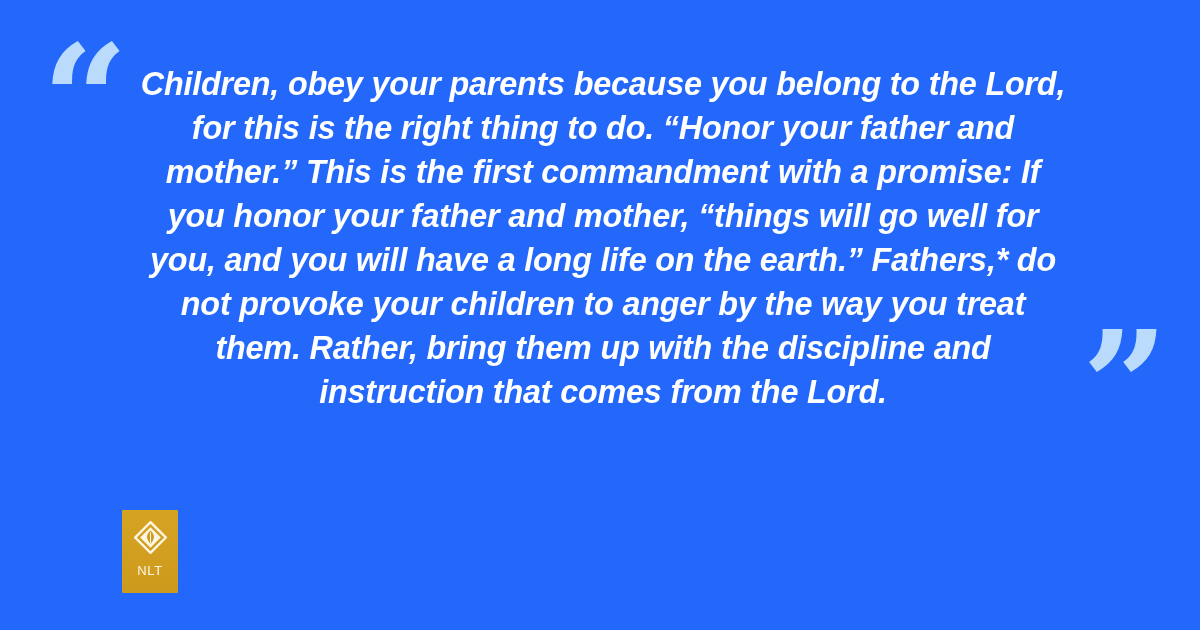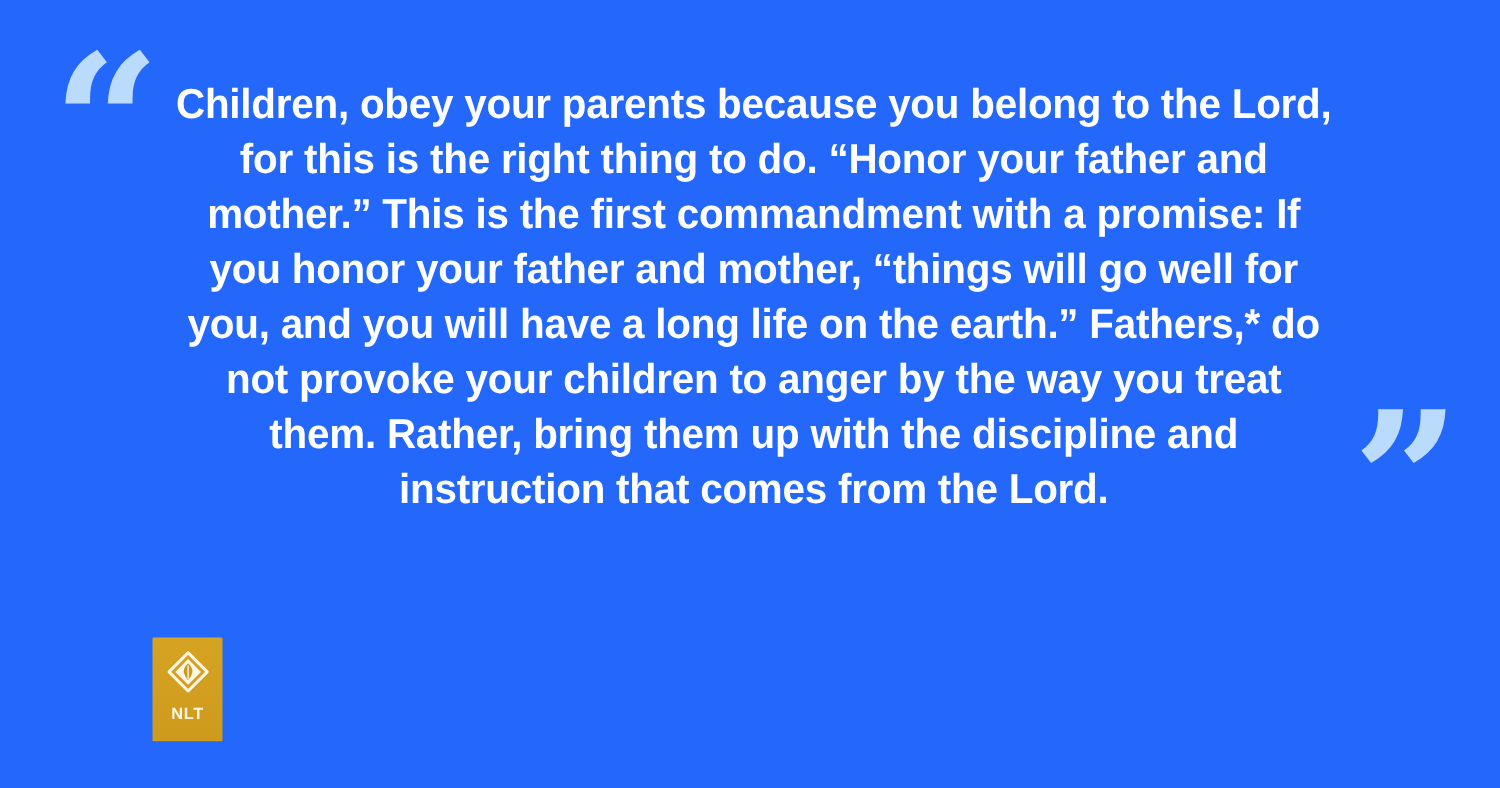--- a/index.html
+++ b/index.html
@@ -50,20 +50,21 @@
   
   .verse-wrap {
     position: absolute;
     left: 118px;
     top: 62px;
     width: 970px;
     height: 360px;
     display: flex;
     align-items: flex-start;
     justify-content: center;
+    font-style: italic;
   }
 
   .verse-text {
     color: #ffffff;
     font-family: "Liberation Sans", "DejaVu Sans", sans-serif;
     font-weight: 700;
     font-size: 33.5px;
     line-height: 44px;
     text-align: center;
     letter-spacing: -0.2px;
@@ -99,21 +100,21 @@
     height: 33px;
     position: relative;
     display: block;
   }
 
   .badge-code {
     margin-top: 10px;
     color: #fdf6e3;
     font-family: "Liberation Sans", "DejaVu Sans", sans-serif;
     font-size: 13px;
-    font-weight: 700;
+    font-weight: 400;
     letter-spacing: 0.6px;
     line-height: 1;
   }
 
   .brand-text {
     margin-left: 20px;
     display: flex;
     flex-direction: column;
     justify-content: flex-start;
     padding-top: 0px;

